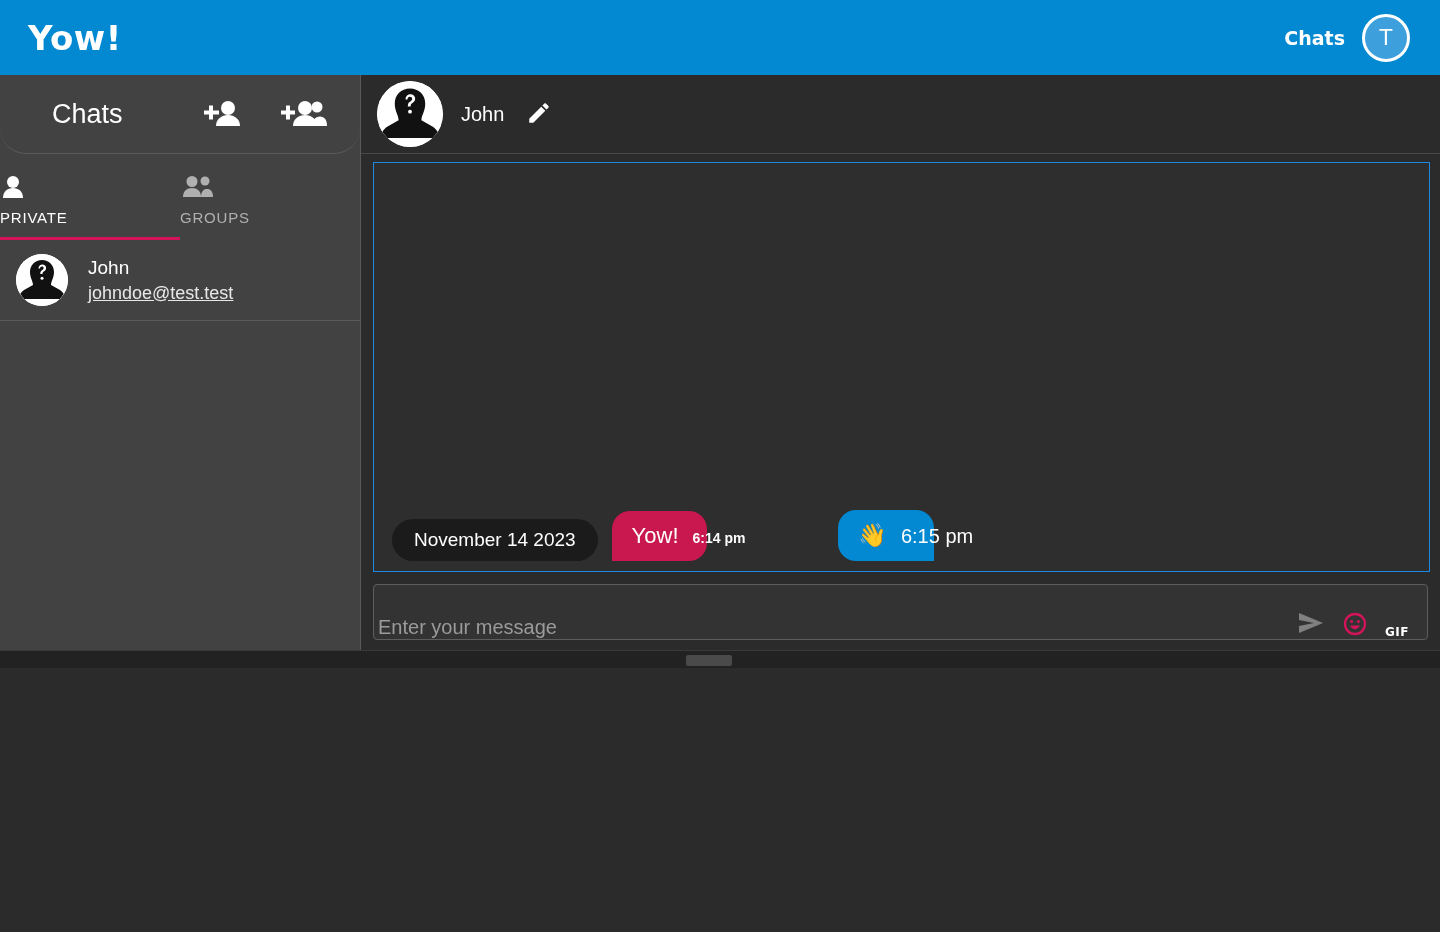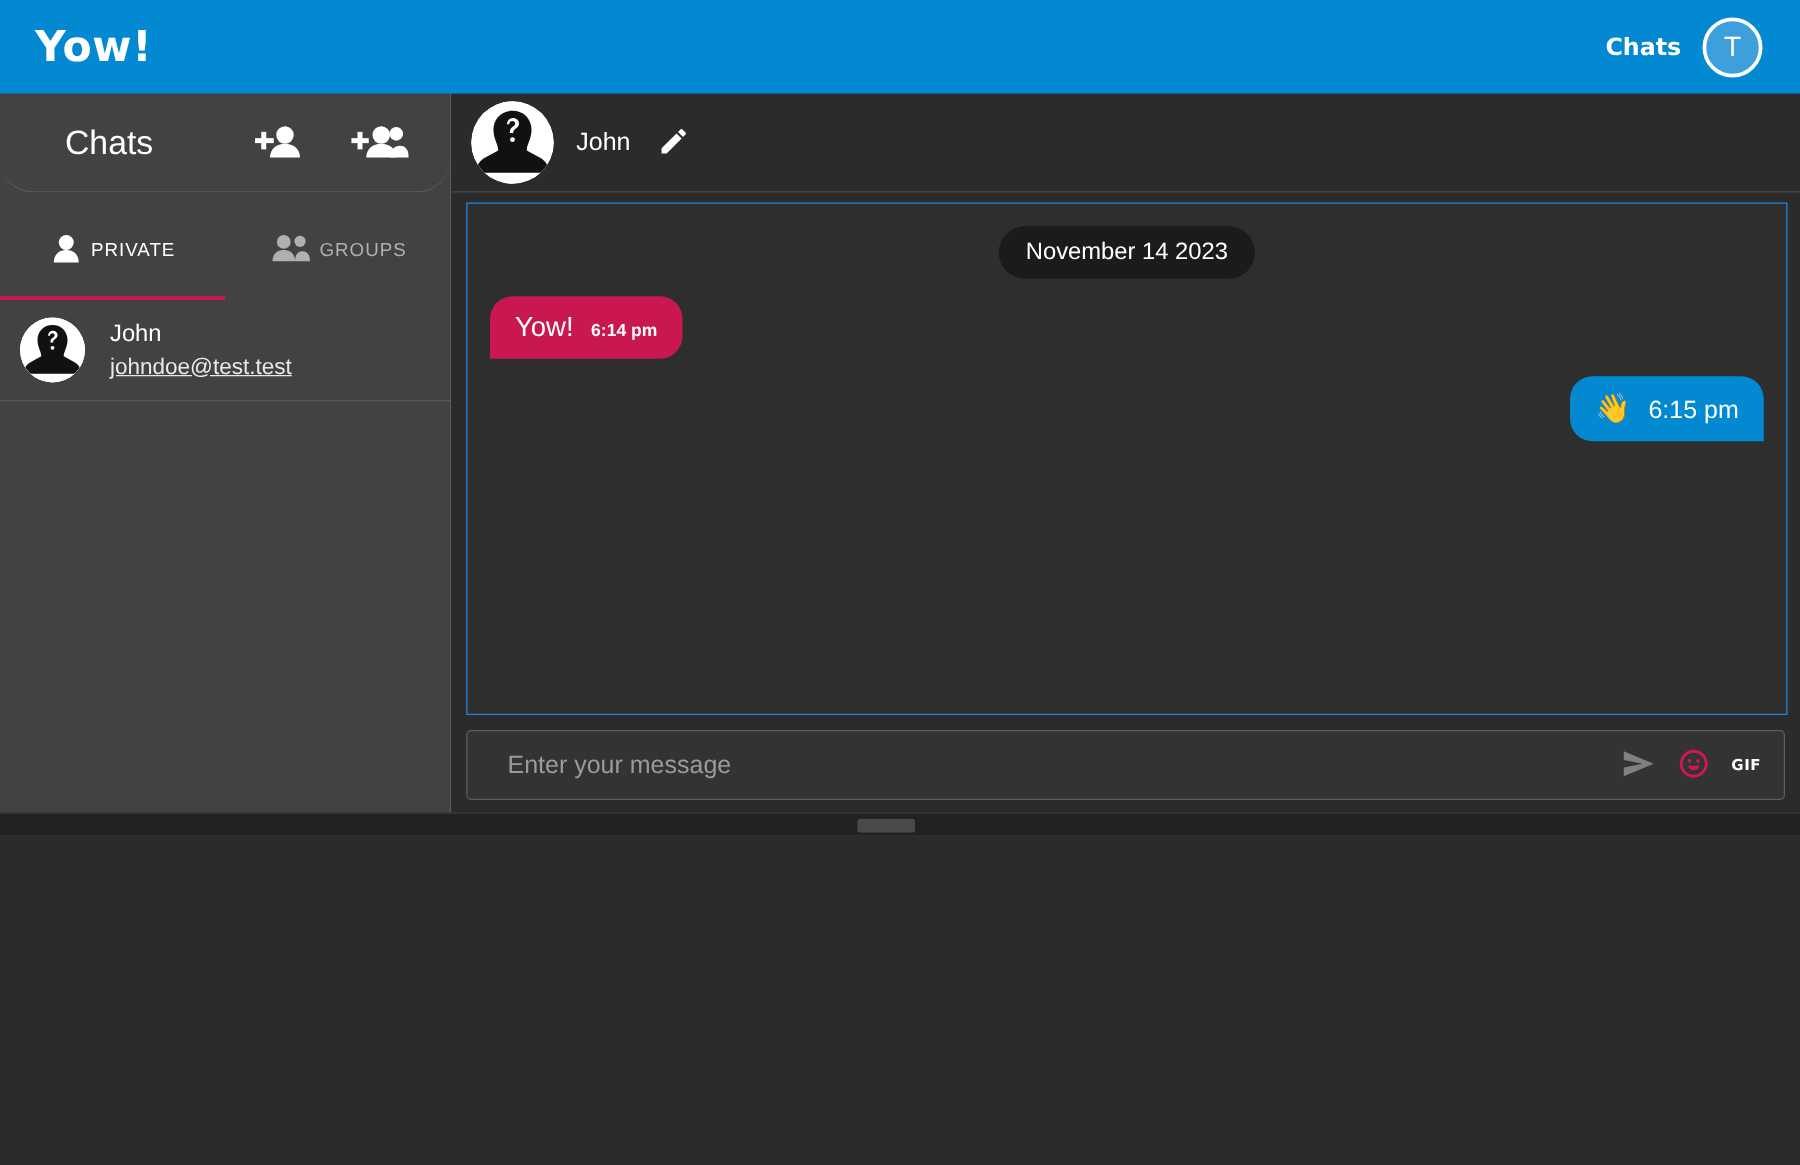--- a/index.html
+++ b/index.html
@@ -119,22 +119,22 @@
   
   .tabs {
     display: flex;
     height: 86px;
     min-height: 86px;
   }
 
   .tab {
     flex: 1;
     display: flex;
-    flex-direction: row;
-    align-items: center;
+    flex-direction: column;
+    align-items: flex-start;
     justify-content: center;
     gap: 7px;
     cursor: pointer;
     position: relative;
     background: none;
     border: none;
     padding-top: 6px;
   }
 
   .tab-label {
@@ -228,23 +228,24 @@
   }
 
   .messages {
     flex: 1;
     margin: 8px 10px 0 12px;
     border: 1px solid #1e88e5;
     background: #2e2e2e;
     padding: 18px 18px 10px 18px;
     overflow-y: auto;
     display: flex;
-    flex-direction: column;
+    flex-direction: row;
     gap: 14px;
     min-height: 0;
+    align-items: flex-end;
   }
 
   .date-row {
     display: flex;
     justify-content: center;
   }
 
   .date-pill {
     background: #1b1b1b;
     color: #ffffff;
@@ -296,22 +297,22 @@
   .composer-wrap {
     padding: 12px 12px 10px 12px;
   }
 
   .composer {
     height: 56px;
     border: 1px solid #5e5e5e;
     border-radius: 4px;
     background: #333333;
     display: flex;
-    align-items: center;
-    padding: 0 14px 0 32px;
+    align-items: flex-end;
+    padding: 0 14px 0 4px;
     gap: 10px;
   }
 
   .composer-input {
     flex: 1;
     background: transparent;
     border: none;
     outline: none;
     color: #ffffff;
     font-size: 20px;

